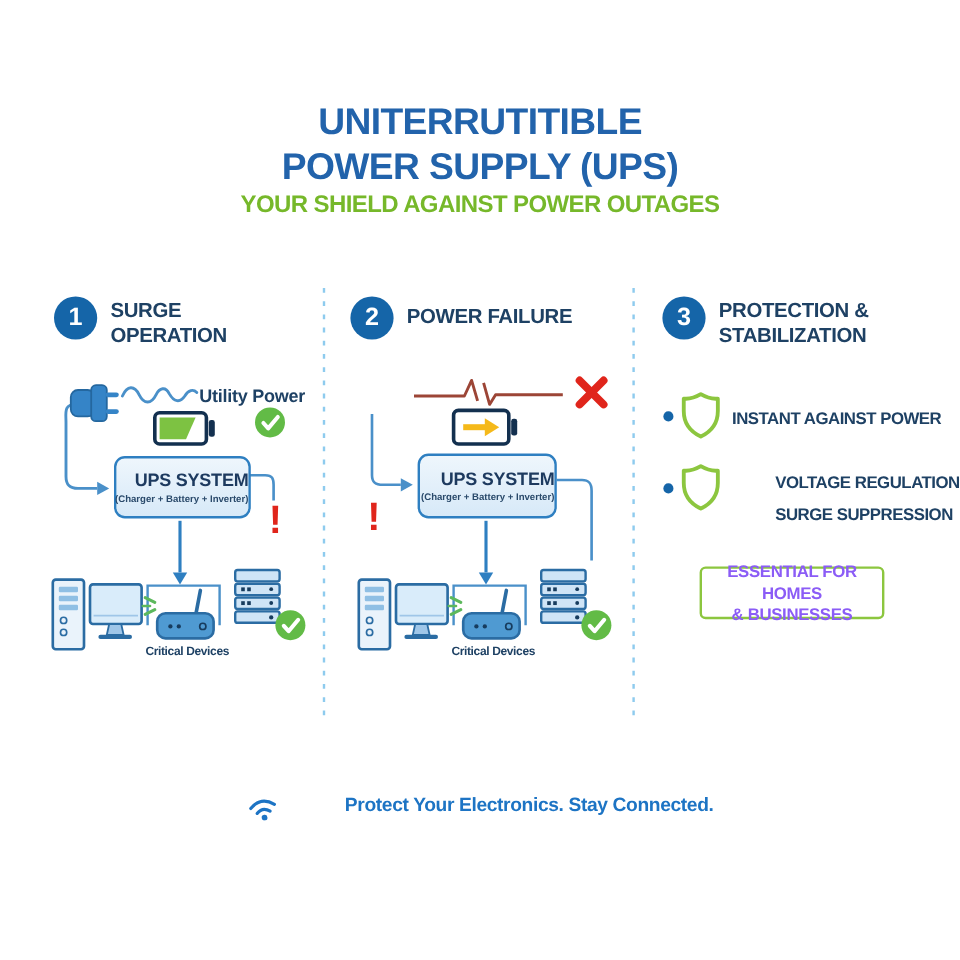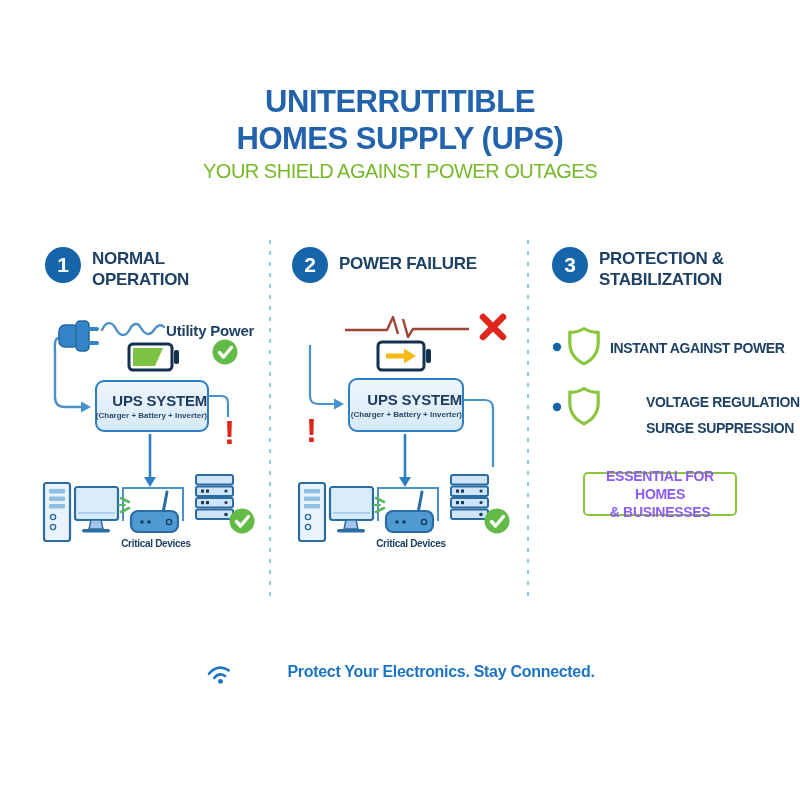--- a/index.html
+++ b/index.html
@@ -2,21 +2,21 @@
 <html><head>
 <meta charset="utf-8">
 <style>
   html,body{margin:0;padding:0;background:#ffffff;}
   .canvas{position:relative;width:800px;height:800px;background:#ffffff;overflow:hidden;
           font-family:"Liberation Sans",sans-serif;border-radius:21px;}
   .art{position:absolute;left:0;top:0;z-index:1;}
   .txt{position:absolute;z-index:2;}
   .title-line{left:0;width:800px;text-align:center;color:#2263ab;font-weight:800;
               font-size:31px;letter-spacing:-0.5px;white-space:nowrap;}
-  .subtitle{left:0;width:800px;text-align:center;color:#76b82a;font-weight:400;
+  .subtitle{left:0;width:800px;text-align:center;color:#76b82a;font-weight:700;
             font-size:20px;letter-spacing:-0.5px;}
   .step-num{width:36px;height:36px;border-radius:50%;background:#1565a8;color:#fff;
             font-weight:800;font-size:21px;display:flex;align-items:center;justify-content:center;}
   .step-title{color:#1e4164;font-weight:800;font-size:17px;line-height:21px;letter-spacing:-0.3px;white-space:nowrap;}
   .label-sm{font-size:15px;font-weight:700;color:#1e4164;letter-spacing:-0.2px;white-space:nowrap;}
   .ups-box{background:linear-gradient(180deg,#eef6fc,#d7e9f8);border:2.5px solid #2e7fc1;
            border-radius:9px;display:flex;flex-direction:column;align-items:flex-end;
            justify-content:center;box-sizing:border-box;}
   .ups-t{font-size:15px;font-weight:800;color:#1d3a5f;letter-spacing:-0.2px;}
   .ups-s{font-size:8px;font-weight:700;color:#2a4a6b;margin-top:2px;white-space:nowrap;}
@@ -136,26 +136,26 @@
     <path d="M464,400 L485,400 C491,400 493,403 493,409 L493,467" stroke="#4a90c9" stroke-width="2.2" fill="none"></path>
     <use href="#dev" x="255"></use>
 
     <circle cx="557" cy="347" r="4.2" fill="#1565a8"></circle>
     <circle cx="557" cy="407" r="4.2" fill="#1565a8"></circle>
     <use href="#shield" transform="translate(568,327)"></use>
     <use href="#shield" transform="translate(568,387)"></use>
   </svg>
 
   <div class="txt title-line" style="top:84px">UNITERRUTITIBLE</div>
-  <div class="txt title-line" style="top:121px">HOMES SUPPLY (UPS)</div>
+  <div class="txt title-line" style="top:121px">POWER SUPPLY (UPS)</div>
   <div class="txt subtitle" style="top:160px">YOUR SHIELD AGAINST POWER OUTAGES</div>
 
   <div class="txt step-num" style="left:45px;top:247px">1</div>
   <div class="txt step-title" style="left:92px;top:248px">
-    <div>NORMAL</div>
+    <div>SURGE</div>
     <div>OPERATION</div>
   </div>
   <div class="txt step-num" style="left:292px;top:247px">2</div>
   <div class="txt step-title" style="left:339px;top:253px">
     <div>POWER FAILURE</div>
   </div>
   <div class="txt step-num" style="left:552px;top:247px">3</div>
   <div class="txt step-title" style="left:599px;top:248px">
     <div>PROTECTION &amp;</div>
     <div>STABILIZATION</div>

